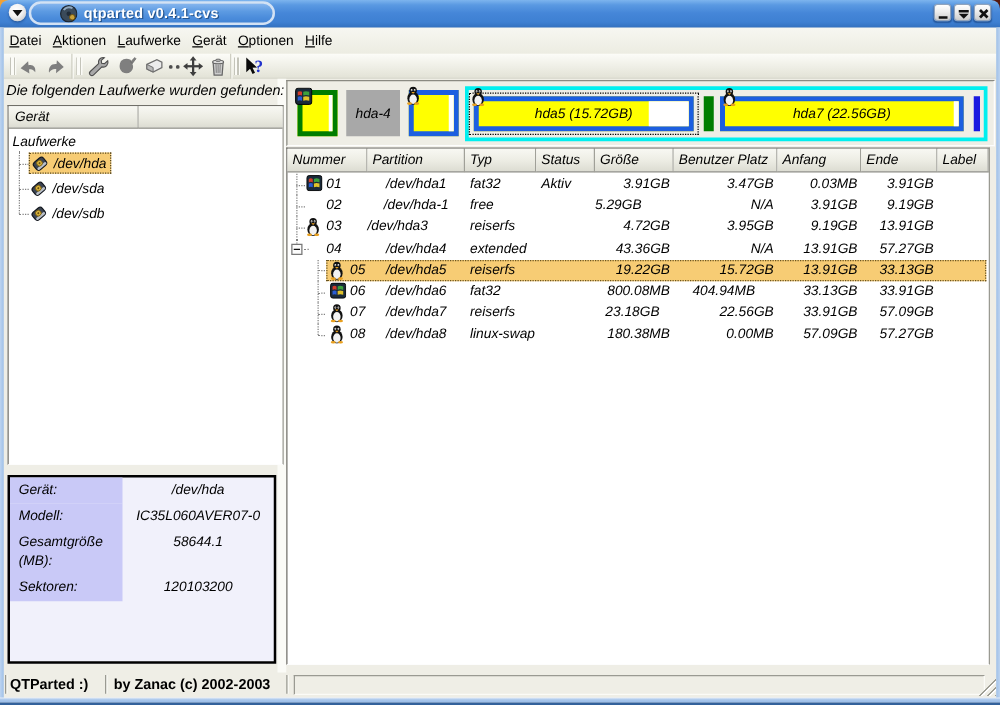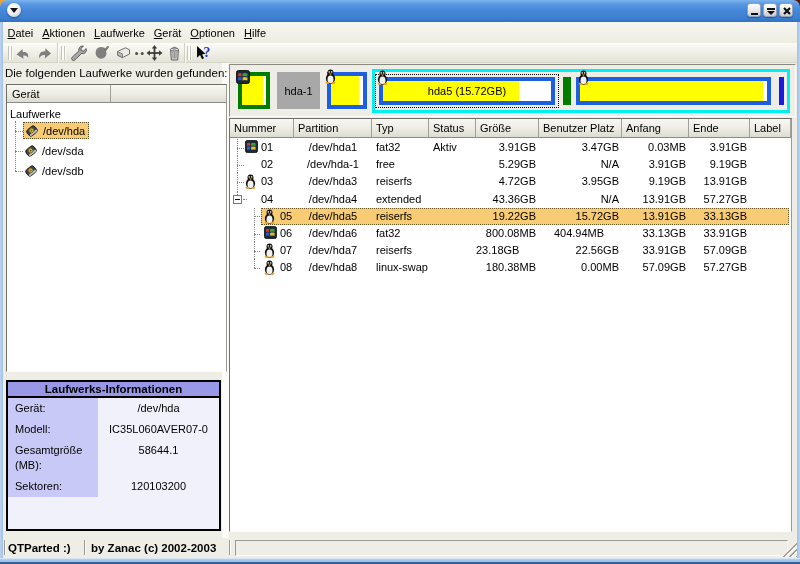--- a/index.html
+++ b/index.html
@@ -51,21 +51,21 @@
   
   #toolbar { position:absolute; left:3px; top:43px; width:794px; height:20px;
     background:linear-gradient(#fcfcf8 0%, #f1f1e9 45%, #e3e3d7 100%);
     border-bottom:1px solid #d6d6ca; }
   .tb-handle { position:absolute; top:3px; width:5px; height:14px;
     background:repeating-linear-gradient(90deg,#c4c4ba 0 1px,#fbfbf7 1px 3px); }
   .tb-sep { position:absolute; top:0; width:1px; height:20px; background:#cfcfc3; box-shadow:1px 0 0 #fbfbf7; }
   .tb-btn { position:absolute; top:1px; width:19px; height:18px; display:flex; align-items:center; justify-content:center; }
 
   
-  #main { position:absolute; left:3px; top:63px; width:720px; height:475px; }
+  #main { position:absolute; left:3px; top:63px; width:720px; height:475px;font-style:italic; }
   #splitter { position:absolute; left:219px; top:0; width:7px; height:475px; background:#fbfbf7; z-index:0; }
 
   
   #found-label { position:absolute; left:2px; top:4px; font-size:11.5px; z-index:1; white-space:nowrap; }
   #tree { position:absolute; z-index:1; left:3px; top:21px; width:221px; height:288px; background:#fff;
     border-top:1px solid #706f68; border-left:1px solid #706f68;
     border-bottom:1px solid #fdfdfd; border-right:1px solid #9a9a92; }
   #tree-header { position:absolute; left:0; top:0; width:100%; height:18px; display:flex; }
   .th-sec { height:18px; background:linear-gradient(#f8f8f3 0%, #ececE3 55%, #dcdcd2 100%);
     border-right:1px solid #a0a098; border-bottom:1px solid #8b8b83;
@@ -125,20 +125,30 @@
 </head>
 <body>
 
 <div id="win">
 
   <div id="corner-tl" class="corner"></div>
   <div id="corner-tr" class="corner"></div>
 
   <div id="titlebar">
     <div id="menu-button"></div>
+    <div id="title-pill">
+      <svg id="app-icon" viewBox="0 0 14 14">
+        <circle cx="7" cy="7" r="6.5" fill="#3a4a5a"></circle>
+        <circle cx="7" cy="7" r="6.5" fill="none" stroke="#1c2733" stroke-width="1"></circle>
+        <path d="M3 4 A5.5 5.5 0 0 1 10 2.6" stroke="#8fa8c0" stroke-width="1.6" fill="none"></path>
+        <circle cx="7" cy="7" r="1.8" fill="#202b38"></circle>
+        <circle cx="9.8" cy="9.8" r="2.2" fill="#c8a23c" stroke="#6a5010" stroke-width=".8"></circle>
+      </svg>
+      <span id="title-text">qtparted v0.4.1-cvs</span>
+    </div>
     <div class="winbtn" id="btn-min">
       <svg width="12" height="12" viewBox="0 0 12 12">
           <rect x="2" y="8" width="7" height="2" fill="#111"></rect>
         </svg>
     </div>
     <div class="winbtn" id="btn-max">
       <svg width="12" height="12" viewBox="0 0 12 12">
           <rect x="2" y="3" width="8" height="2" fill="#111"></rect>
           <path d="M2 6 L10 6 L6 10 Z" fill="#111"></path>
         </svg>
@@ -276,21 +286,20 @@
         <circle cx="7" cy="6.4" r="2.3" fill="#d8b23c" stroke="#7c6010" stroke-width="0.7"></circle>
         <circle cx="7" cy="6.4" r="0.8" fill="#6b5412"></circle>
       </g>
     </svg>
             <span class="dev-label">/dev/sdb</span>
           </div>
         </div>
     </div>
 
     <div id="info">
-      <div id="info-title">Laufwerks-Informationen</div>
       <div id="info-rows">
           <div class="info-row">
      <div class="info-label">Gerät:</div>
      <div class="info-value">/dev/hda</div>
    </div>
           <div class="info-row">
      <div class="info-label">Modell:</div>
      <div class="info-value">IC35L060AVER07-0</div>
    </div>
           <div class="info-row">
@@ -304,34 +313,35 @@
           <div class="info-row">
    </div>
         </div>
     </div>
 
     <div id="bar-frame">
         <div class="pblock" style="left:8px;top:7px;width:32px;height:37px;border:4px solid #007d00;background:#ffff00">
         <div style="position:absolute;right:0;top:0;width:3px;height:100%;background:#fff"></div>
         </div>
         <div class="pblock" style="left:47px;top:7px;width:43px;height:37px;background:#a8a8a8">
-        <div class="plabel">hda-1</div>
+        <div class="plabel">hda-4</div>
         </div>
         <div class="pblock" style="left:97px;top:7px;width:40px;height:37px;border:4px solid #1c5fe0;background:#ffff00">
         <div style="position:absolute;right:0;top:0;width:4px;height:100%;background:#fff"></div>
         </div>
         <div style="position:absolute;left:142px;top:4px;width:418px;height:44px;border:3px solid #00efef"></div>
         <div style="position:absolute;left:145px;top:9px;width:184px;height:34px;border:1px dotted #000"></div>
         <div class="pblock" style="left:149px;top:12px;width:176px;height:28px;border:4px solid #1c5fe0;background:#ffff00">
         <div style="position:absolute;right:0;top:0;width:32px;height:100%;background:#fff"></div>
         <div class="plabel">hda5 (15.72GB)</div>
         </div>
         <div class="pblock" style="left:333px;top:12px;width:8px;height:28px;background:#007d00"></div>
         <div class="pblock" style="left:346px;top:12px;width:195px;height:28px;border:4px solid #1c5fe0;background:#ffff00">
         <div style="position:absolute;right:0;top:0;width:4px;height:100%;background:#fff"></div>
+        <div class="plabel">hda7 (22.56GB)</div>
         </div>
         <div class="pblock" style="left:549px;top:12px;width:5px;height:28px;background:#1a1ae0"></div>
         <div class="micro-icon" style="left:6px;top:5px"><svg width="14" height="14" viewBox="0 0 14 14">
       <rect x="0.5" y="0.5" width="13" height="13" rx="2" fill="#1a2a3a" stroke="#000" stroke-width="0.8"></rect>
       <path d="M2.2 3.4 Q4 2.4 5.6 3.4 L5.6 6.4 Q4 5.4 2.2 6.4 Z" fill="#d43c2a"></path>
       <path d="M6.6 3.4 Q8.6 2.4 11.4 3.4 L11.4 6.4 Q8.6 5.4 6.6 6.4 Z" fill="#3ca13c"></path>
       <path d="M2.2 7.4 Q4 6.4 5.6 7.4 L5.6 10.6 Q4 9.6 2.2 10.6 Z" fill="#2a5cd4"></path>
       <path d="M6.6 7.4 Q8.6 6.4 11.4 7.4 L11.4 10.6 Q8.6 9.6 6.6 10.6 Z" fill="#e0c22a"></path>
     </svg></div>
         <div class="micro-icon" style="left:95px;top:4px"><svg width="11" height="15" viewBox="0 0 11 15">
@@ -405,21 +415,21 @@
             <div class="pt-cell" style="left:459px;width:58px;text-align:right">3.91GB</div>
             <div class="pt-cell" style="left:520px;width:38px"></div>
           </div>
           <div class="pt-row" style="top:37.2px">
             <div class="tree-vline" style="left:7px;top:0;height:17px"></div>
             <div class="tree-hline" style="left:7px;top:8.5px;width:7px"></div>
             <div class="pt-cell" style="left:31px;width:33px">02</div>
             <div class="pt-cell" style="left:64px;width:78px;text-align:center">/dev/hda-1</div>
             <div class="pt-cell" style="left:146px;width:53px">free</div>
             <div class="pt-cell" style="left:203px;width:43px"></div>
-            <div class="pt-cell" style="left:246px;width:60px;text-align:right">5.29GB</div>
+            <div class="pt-cell" style="left:246px;width:60px;">5.29GB</div>
             <div class="pt-cell" style="left:309px;width:80px;text-align:right">N/A</div>
             <div class="pt-cell" style="left:392px;width:64px;text-align:right">3.91GB</div>
             <div class="pt-cell" style="left:459px;width:58px;text-align:right">9.19GB</div>
             <div class="pt-cell" style="left:520px;width:38px"></div>
           </div>
           <div class="pt-row" style="top:54.4px">
             <div class="tree-vline" style="left:7px;top:0;height:17px"></div>
             <div class="tree-hline" style="left:7px;top:8.5px;width:7px"></div>
             <div class="row-icon" style="left:15px"><svg width="11" height="15" viewBox="0 0 11 15">
       <ellipse cx="5.5" cy="9.5" rx="4.6" ry="5.2" fill="#111"></ellipse>
@@ -427,21 +437,21 @@
       <ellipse cx="5.5" cy="10.4" rx="3" ry="3.8" fill="#f2f2f2"></ellipse>
       <ellipse cx="4.3" cy="3" rx="0.7" ry="0.9" fill="#fff"></ellipse>
       <ellipse cx="6.7" cy="3" rx="0.7" ry="0.9" fill="#fff"></ellipse>
       <circle cx="4.4" cy="3.1" r="0.35" fill="#000"></circle>
       <circle cx="6.6" cy="3.1" r="0.35" fill="#000"></circle>
       <path d="M4 4.6 L7 4.6 L5.5 6 Z" fill="#e8a020"></path>
       <ellipse cx="2.6" cy="13.8" rx="2" ry="1.1" fill="#e8a020"></ellipse>
       <ellipse cx="8.4" cy="13.8" rx="2" ry="1.1" fill="#e8a020"></ellipse>
     </svg></div>
             <div class="pt-cell" style="left:31px;width:33px">03</div>
-            <div class="pt-cell" style="left:64px;width:78px;text-align:center">/dev/hda3</div>
+            <div class="pt-cell" style="left:64px;width:78px;">/dev/hda3</div>
             <div class="pt-cell" style="left:146px;width:53px">reiserfs</div>
             <div class="pt-cell" style="left:203px;width:43px"></div>
             <div class="pt-cell" style="left:246px;width:60px;text-align:right">4.72GB</div>
             <div class="pt-cell" style="left:309px;width:80px;text-align:right">3.95GB</div>
             <div class="pt-cell" style="left:392px;width:64px;text-align:right">9.19GB</div>
             <div class="pt-cell" style="left:459px;width:58px;text-align:right">13.91GB</div>
             <div class="pt-cell" style="left:520px;width:38px"></div>
           </div>
           <div class="pt-row" style="top:71.6px">
             <div class="tree-vline" style="left:7px;top:0;height:8.5px"></div>
@@ -517,21 +527,21 @@
       <circle cx="4.4" cy="3.1" r="0.35" fill="#000"></circle>
       <circle cx="6.6" cy="3.1" r="0.35" fill="#000"></circle>
       <path d="M4 4.6 L7 4.6 L5.5 6 Z" fill="#e8a020"></path>
       <ellipse cx="2.6" cy="13.8" rx="2" ry="1.1" fill="#e8a020"></ellipse>
       <ellipse cx="8.4" cy="13.8" rx="2" ry="1.1" fill="#e8a020"></ellipse>
     </svg></div>
             <div class="pt-cell" style="left:50px;width:14px">07</div>
             <div class="pt-cell" style="left:64px;width:78px;text-align:center">/dev/hda7</div>
             <div class="pt-cell" style="left:146px;width:53px">reiserfs</div>
             <div class="pt-cell" style="left:203px;width:43px"></div>
-            <div class="pt-cell" style="left:246px;width:60px;text-align:left">23.18GB</div>
+            <div class="pt-cell" style="left:246px;width:60px;text-align:center">23.18GB</div>
             <div class="pt-cell" style="left:309px;width:80px;text-align:right">22.56GB</div>
             <div class="pt-cell" style="left:392px;width:64px;text-align:right">33.91GB</div>
             <div class="pt-cell" style="left:459px;width:58px;text-align:right">57.09GB</div>
             <div class="pt-cell" style="left:520px;width:38px"></div>
           </div>
           <div class="pt-row" style="top:140.39999999999998px">
             <div class="tree-vline" style="left:24px;top:0;height:8.5px"></div>
             <div class="tree-hline" style="left:24px;top:8.5px;width:6px"></div>
             <div class="row-icon" style="left:34px"><svg width="11" height="15" viewBox="0 0 11 15">
       <ellipse cx="5.5" cy="9.5" rx="4.6" ry="5.2" fill="#111"></ellipse>

